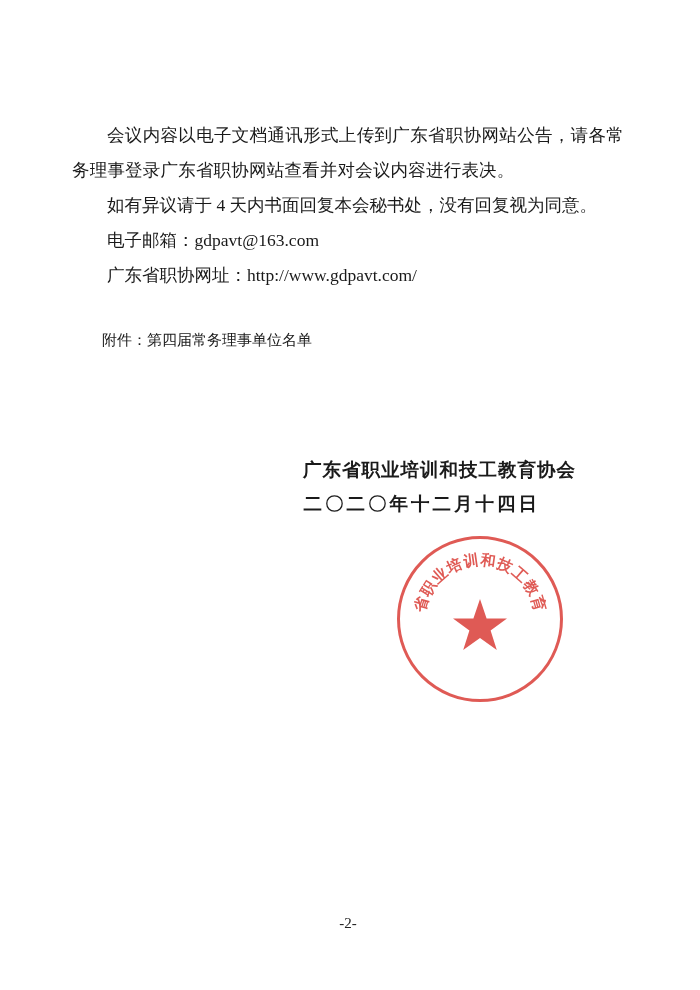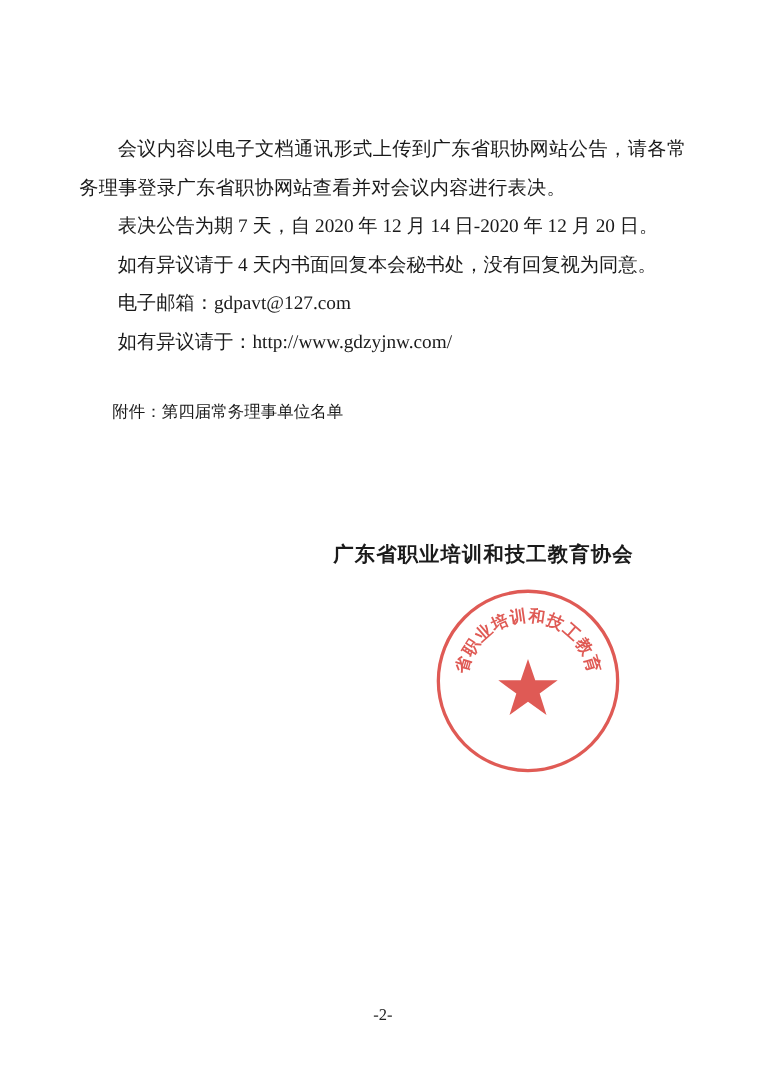--- a/index.html
+++ b/index.html
@@ -114,33 +114,33 @@
     color: #222;
   }
 </style>
 </head>
 <body>
 
 <div class="page">
 
   <p class="para indent">会议内容以电子文档通讯形式上传到广东省职协网站公告，请各常务理事登录广东省职协网站查看并对会议内容进行表决。</p>
 
-  <p class="line">表决公告为期 7 天，自 2020 年 12 月 14 日-2020 年 12 月 20 日。</p>
 
   <p class="line">如有异议请于 4 天内书面回复本会秘书处，没有回复视为同意。</p>
 
-  <p class="line">电子邮箱：gdpavt@127.com</p>
-  <p class="line">如有异议请于：http://www.gdzyjnw.com/</p>
+  <p class="line">电子邮箱：gdpavt@163.com</p>
+  <p class="line">广东省职协网址：http://www.gdpavt.com/</p>
 
   <div class="spacer-md"></div>
 
   <p class="attachment">附件：第四届常务理事单位名单</p>
 
   <div class="sign-block">
     <div class="sign-line">广东省职业培训和技工教育协会</div>
+    <div class="sign-date">二〇二〇年十二月十四日</div>
   </div>
 
   <div class="seal">
     <div class="seal-inner">
       <svg viewBox="0 0 160 160">
         <defs>
           <path id="sealArc" d="M 24,82 A 56,56 0 0 1 136,82"></path>
         </defs>
         <text class="seal-text">
           <textPath href="#sealArc" startOffset="50%" text-anchor="middle">广东省职业培训和技工教育协会</textPath>

